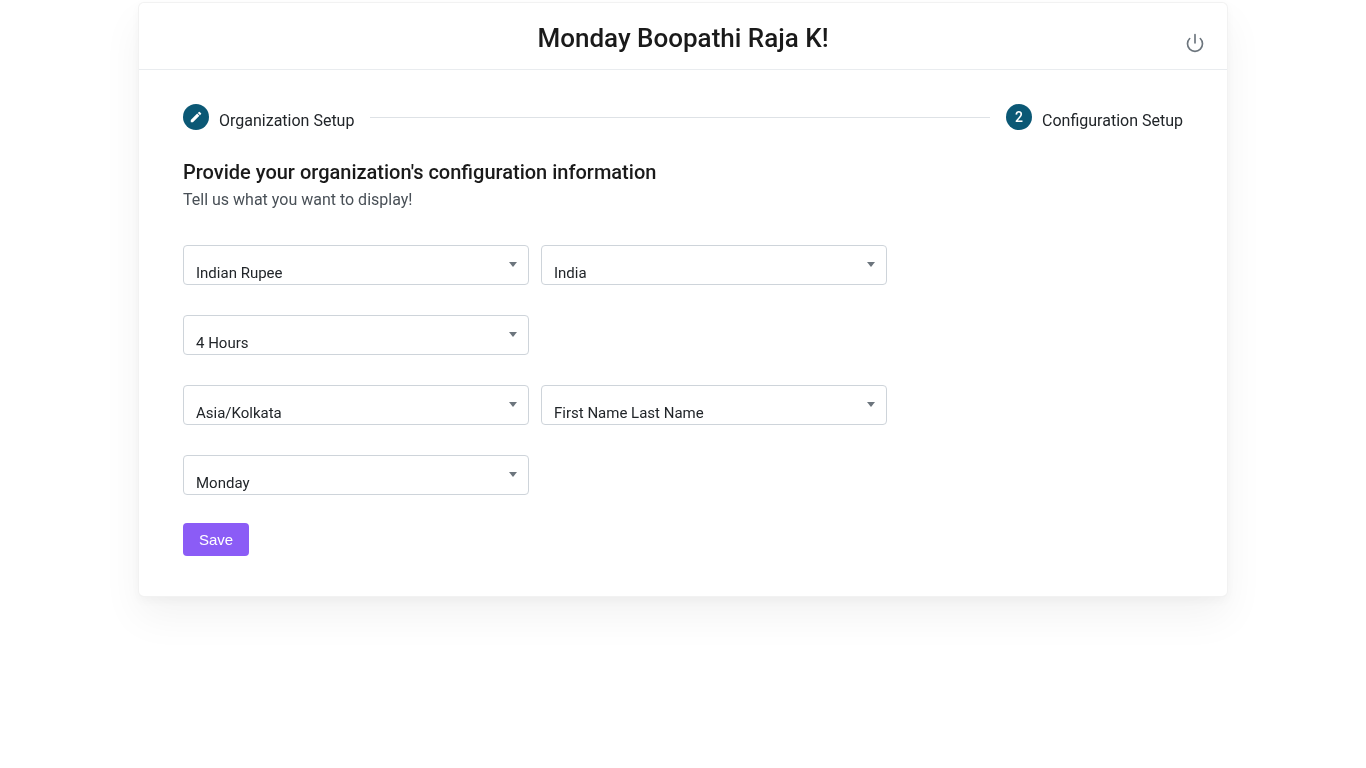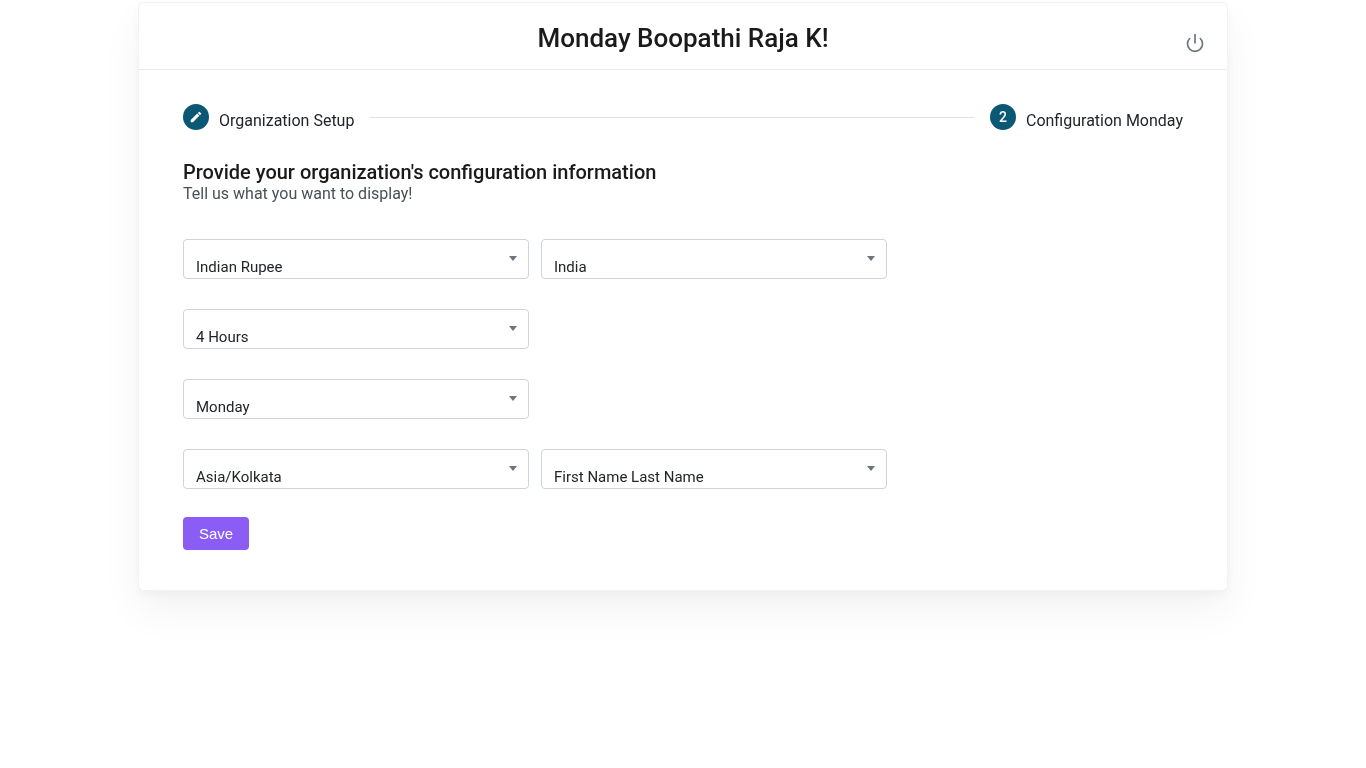--- a/index.html
+++ b/index.html
@@ -74,21 +74,21 @@
   .step-line {
     flex: 1;
     height: 1px;
     background: #dee2e6;
     margin: 0 16px;
   }
   .section-title {
     font-size: 20px;
     font-weight: 500;
     color: #1a1a1a;
-    margin-bottom: 0;
+    margin-bottom: 6px;
   }
   .section-sub {
     font-size: 16px;
     color: #495057;
     margin-bottom: 36px;
   }
   .form-grid {
     display: flex;
     flex-direction: column;
     gap: 30px;
@@ -164,21 +164,21 @@
             <path d="M3 17.25V21h3.75l11.06-11.06-3.75-3.75L3 17.25zM20.71 7.04a1 1 0 0 0 0-1.41l-2.34-2.34a1 1 0 0 0-1.41 0l-1.83 1.83 3.75 3.75 1.83-1.83z"></path>
           </svg>
         </div>
         <span class="step-label">Organization Setup</span>
       </div>
       <div class="step-line"></div>
       <div class="step">
         <div class="step-circle">
           <span>2</span>
         </div>
-        <span class="step-label">Configuration Monday</span>
+        <span class="step-label">Configuration Setup</span>
       </div>
     </div>
 
     <h2 class="section-title">Provide your organization's configuration information</h2>
     <p class="section-sub">Tell us what you want to display!</p>
 
     <div class="form-grid">
 
       <div class="form-row">
         <div class="select-wrap">
@@ -193,32 +193,32 @@
 
       <div class="form-row">
         <div class="select-wrap">
           <div class="select">4 Hours</div>
           <div class="caret"></div>
         </div>
       </div>
 
       <div class="form-row">
         <div class="select-wrap">
+          <div class="select">Asia/Kolkata</div>
+          <div class="caret"></div>
+        </div>
+        <div class="select-wrap">
+          <div class="select">First Name Last Name</div>
+          <div class="caret"></div>
+        </div>
+      </div>
+
+      <div class="form-row">
+        <div class="select-wrap">
           <div class="select">Monday</div>
-          <div class="caret"></div>
-        </div>
-      </div>
-
-      <div class="form-row">
-        <div class="select-wrap">
-          <div class="select">Asia/Kolkata</div>
-          <div class="caret"></div>
-        </div>
-        <div class="select-wrap">
-          <div class="select">First Name Last Name</div>
           <div class="caret"></div>
         </div>
       </div>
 
     </div>
 
     <button class="save-btn">Save</button>
 
   </div>
 </div>

